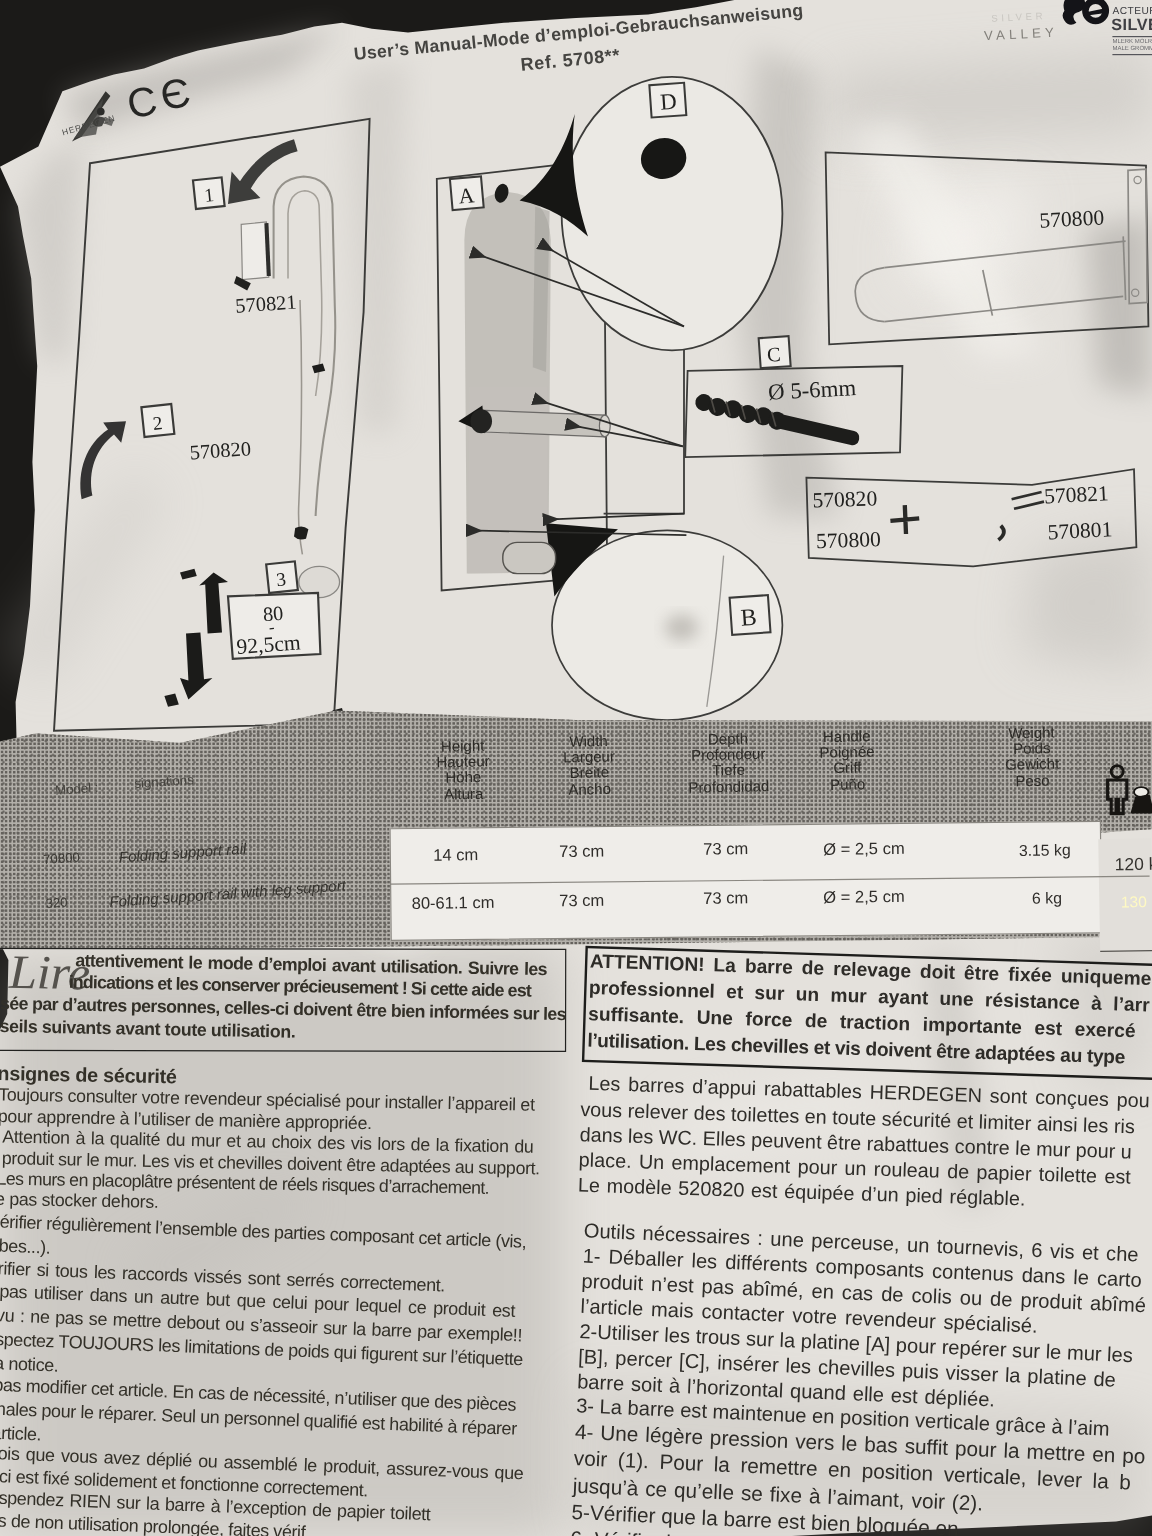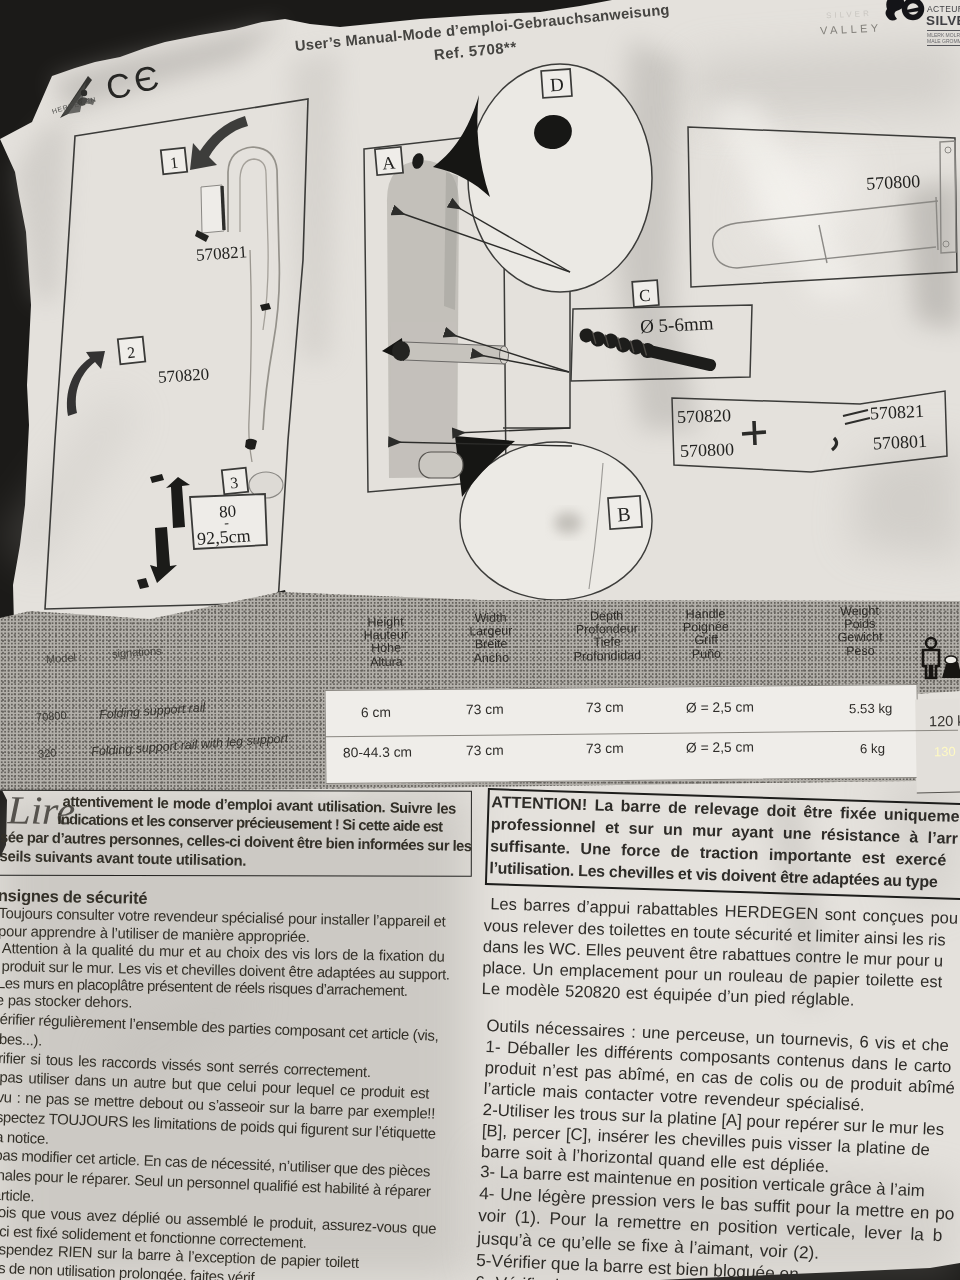--- a/index.html
+++ b/index.html
@@ -221,30 +221,30 @@
 
 <div class="nw" style="left:46px;top:652px;transform:rotate(-4deg);font-size:11px;color:#45433e">Model :</div>
 <div class="nw" style="left:112px;top:646px;transform:rotate(-4deg);font-size:11px;color:#45433e">signations</div>
 
 <div class="abs" style="left:325px;top:687px;width:591px;height:92px;transform:rotate(-0.6deg);background:#efede9;border:1px solid #8a8781"></div>
 <div class="abs" style="left:916px;top:699px;width:44px;height:93px;transform:rotate(-1deg);background:#e2dfda;border-bottom:1.5px solid #55534f"></div>
 <div class="abs" style="left:325px;top:733px;width:633px;height:1px;transform:rotate(-0.6deg);background:#8a8781"></div>
 
 <div class="nw" style="left:36px;top:710px;transform:rotate(-4deg);font-size:11px;color:#3c3a35">70800</div>
 <div class="nw" style="left:99px;top:704px;transform:rotate(-4deg);font-size:12.5px;font-style:italic;color:#35332e">Folding support rail</div>
-<div class="nw" style="left:361px;top:705px;transform:rotate(-0.8deg);font-size:13.8px;color:#2f2d2a">6 cm</div>
+<div class="nw" style="left:361px;top:705px;transform:rotate(-0.8deg);font-size:13.8px;color:#2f2d2a">14 cm</div>
 <div class="nw" style="left:466px;top:702px;transform:rotate(-0.8deg);font-size:13.8px;color:#2f2d2a">73 cm</div>
 <div class="nw" style="left:586px;top:700px;transform:rotate(-0.8deg);font-size:13.8px;color:#2f2d2a">73 cm</div>
 <div class="nw" style="left:686px;top:700px;transform:rotate(-0.8deg);font-size:13.8px;color:#2f2d2a">Ø = 2,5 cm</div>
-<div class="nw" style="left:849px;top:701px;transform:rotate(-0.8deg);font-size:13.2px;color:#2f2d2a">5.53 kg</div>
+<div class="nw" style="left:849px;top:701px;transform:rotate(-0.8deg);font-size:13.2px;color:#2f2d2a">3.15 kg</div>
 <div class="nw" style="left:929px;top:713px;transform:rotate(-0.8deg);font-size:14.5px;color:#35332f">120 k</div>
 
 <div class="nw" style="left:38px;top:747px;transform:rotate(-4deg);font-size:11px;color:#3c3a35">320</div>
 <div class="nw" style="left:91px;top:738px;transform:rotate(-4deg);font-size:12.5px;font-style:italic;color:#35332e">Folding support rail with leg support</div>
-<div class="nw" style="left:343px;top:745px;transform:rotate(-0.8deg);font-size:13.8px;color:#2f2d2a">80-44.3 cm</div>
+<div class="nw" style="left:343px;top:745px;transform:rotate(-0.8deg);font-size:13.8px;color:#2f2d2a">80-61.1 cm</div>
 <div class="nw" style="left:466px;top:743px;transform:rotate(-0.8deg);font-size:13.8px;color:#2f2d2a">73 cm</div>
 <div class="nw" style="left:586px;top:741px;transform:rotate(-0.8deg);font-size:13.8px;color:#2f2d2a">73 cm</div>
 <div class="nw" style="left:686px;top:740px;transform:rotate(-0.8deg);font-size:13.8px;color:#2f2d2a">Ø = 2,5 cm</div>
 <div class="nw" style="left:860px;top:741px;transform:rotate(-0.8deg);font-size:13.2px;color:#2f2d2a">6 kg</div>
 <div class="nw" style="left:934px;top:744px;transform:rotate(-0.8deg);font-size:13px;color:#fef9c3">130</div>
 
 <svg class="abs" style="left:918px;top:636px" width="44" height="46" viewBox="0 0 44 46">
 
 <circle cx="13" cy="7" r="5" fill="none" stroke="#171512" stroke-width="2.4"></circle>
 <path d="M5,14 L21,14 21,30 18,30 18,42 14,42 14,30 12,30 12,42 8,42 8,30 5,30 Z" fill="none" stroke="#171512" stroke-width="2.6"></path>

